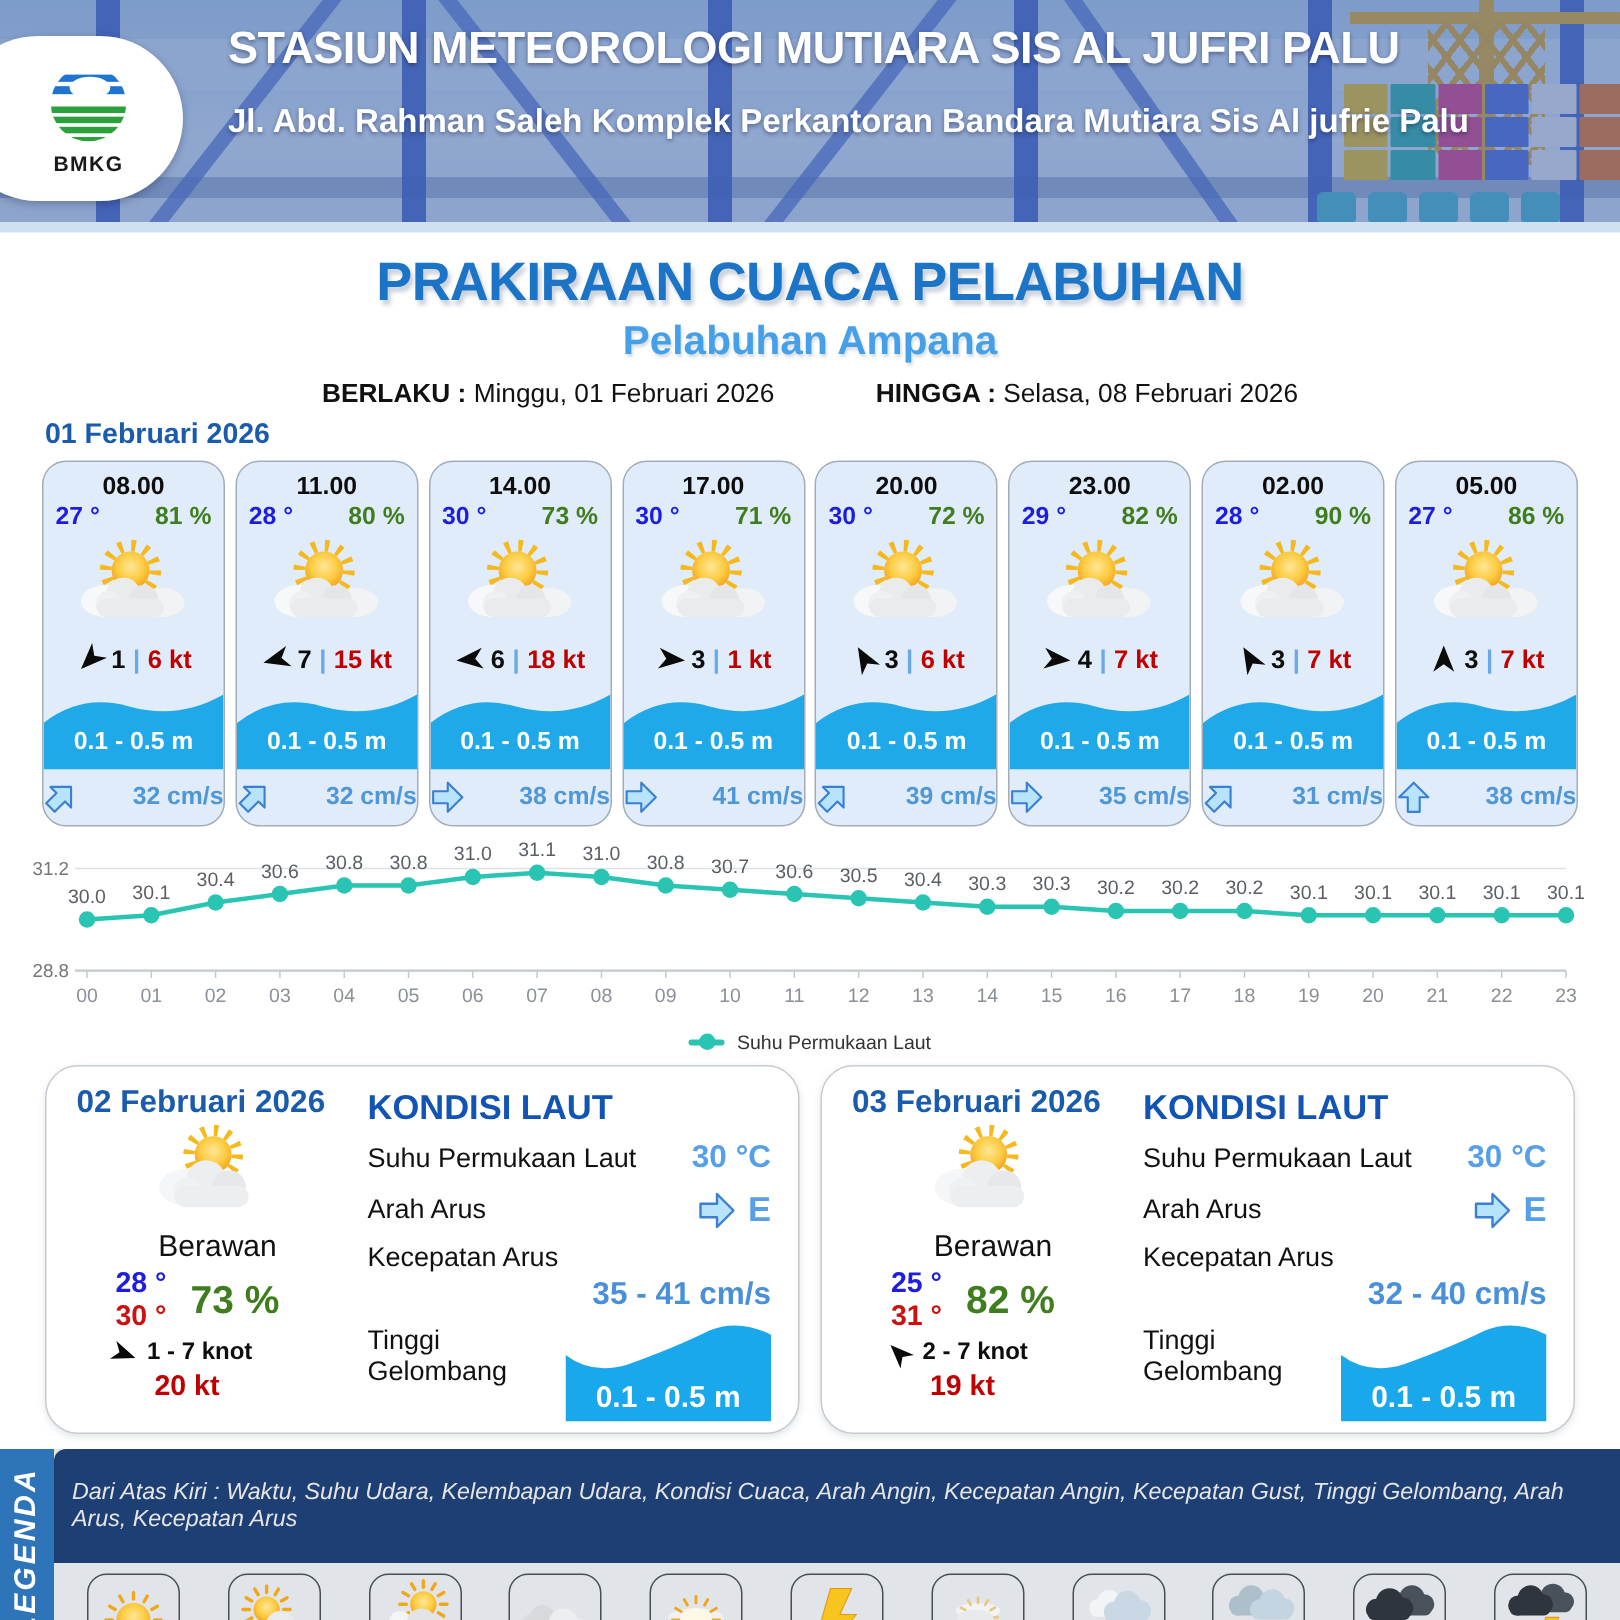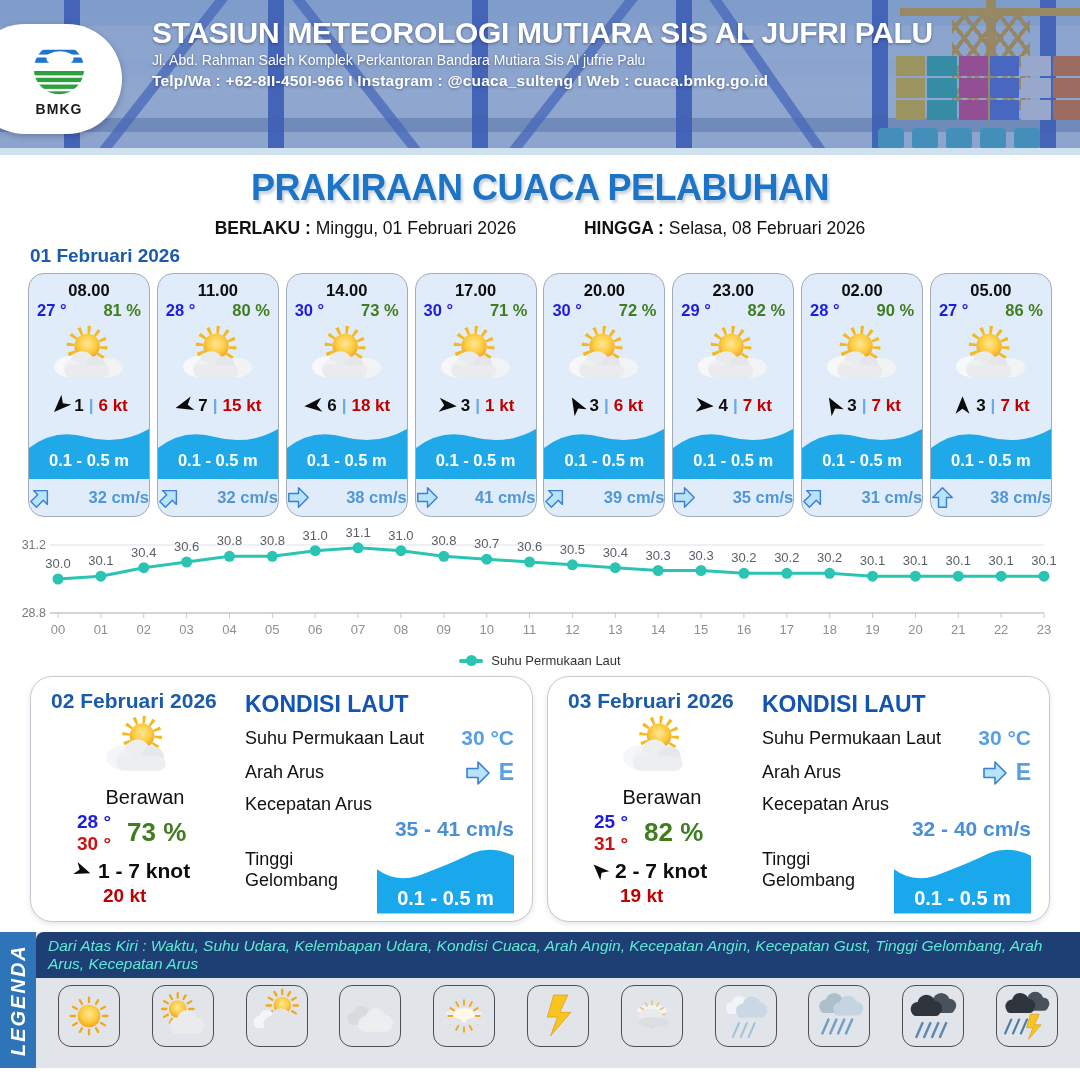--- a/index.html
+++ b/index.html
@@ -31,21 +31,21 @@
   .chairs span{width:26px;height:20px;background:#52bccb;border-radius:4px 4px 2px 2px}
   .overlay{position:absolute;inset:0;background:rgba(47,80,162,.42)}
   .logo-pill{position:absolute;left:-30px;top:24px;width:152px;height:110px;background:#fff;
     border-radius:58px;display:flex;flex-direction:column;align-items:center;justify-content:center;
     padding-left:26px;box-shadow:0 2px 6px rgba(0,0,40,.25)}
   .logo-pill .bmkg-txt{font-size:14px;font-weight:800;letter-spacing:1px;color:#1a1a1a;margin-top:1px}
   .head-text{position:absolute;left:152px;top:14px;color:#fff;line-height:1.22;
     text-shadow:0 1px 3px rgba(10,20,60,.45)}
   .ht-org{font-size:17px;font-weight:700;letter-spacing:.2px}
   .ht-station{font-size:30px;font-weight:800;letter-spacing:-.3px;margin-top:1px}
-  .ht-addr{font-size:14px;font-weight:400;margin-top:0}
+  .ht-addr{font-size:22px;font-weight:700;margin-top:16px}
   .ht-contact{font-size:15.5px;font-weight:700;margin-top:3px;letter-spacing:.2px}
 
   
   .title-sec{text-align:center;padding-top:12px}
   .main-title{font-size:36px;font-weight:800;color:#1b74c6;letter-spacing:-.5px;
     text-shadow:2px 3px 3px rgba(100,120,150,.35)}
   .sub-title{font-size:27px;font-weight:800;color:#46a0e8;margin-top:3px;
     text-shadow:1px 2px 2px rgba(120,140,160,.3)}
   .validity{margin-top:9px;font-size:17.5px;color:#111}
   .validity b{font-weight:800}
@@ -90,21 +90,21 @@
   .dc-left{width:208px;padding:12px 0 0 20px}
   .dc-date{font-size:21px;font-weight:800;color:#1a5cab}
   .dc-icon{width:100px;margin:0 auto;height:72px}
   .dc-cond{text-align:center;font-size:20px;color:#111;margin-top:1px}
   .dc-temps{display:flex;align-items:center;margin-top:2px;padding-left:26px}
   .dc-tcol{display:flex;flex-direction:column;line-height:1.15}
   .t-min{color:#1d1de0;font-size:19px;font-weight:800}
   .t-max{color:#cc1111;font-size:19px;font-weight:800}
   .dc-hum{color:#3f7d1f;font-size:26px;font-weight:800;margin-left:16px}
   .dc-wind{display:flex;align-items:center;gap:6px;margin-top:4px;padding-left:22px;
-    font-size:21px;font-weight:800;color:#0d0d0d}
+    font-size:16px;font-weight:800;color:#0d0d0d}
   .dc-gust{color:#c00000;font-size:19px;font-weight:800;padding-left:52px;margin-top:2px}
   .dc-right{flex:1;padding:12px 18px 10px 6px;display:flex;flex-direction:column}
   .kl-head{font-size:23px;font-weight:800;color:#1254b4;margin:2px 0 8px}
   .kl-row{display:flex;justify-content:space-between;align-items:center;font-size:18px;color:#111}
   .kl-r1 .kl-val{font-size:21px;font-weight:800;color:#57a0e8}
   .kl-r2{margin-top:9px}
   .kl-dirval{display:flex;align-items:center;gap:8px;font-size:23px;font-weight:800;color:#57a0e8}
   .kl-r3l{margin-top:8px;font-size:18px;color:#111}
   .kl-r3v{text-align:right;font-size:21px;font-weight:800;color:#4a90d9;margin-top:2px}
   .kl-r4{display:flex;justify-content:space-between;align-items:flex-end;margin-top:4px;flex:1}
@@ -112,21 +112,21 @@
   .wavebox{position:relative;width:152px;height:76px}
   .wavebox svg{position:absolute;inset:0}
   .wavebox span{position:absolute;width:100%;text-align:center;top:42px;color:#fff;font-size:20px;font-weight:800}
   .rot90{transform:rotate(90deg)}
 
   
   .legend-sec{display:flex;margin-top:10px;height:136px}
   .legend-side{width:36px;background:#2e74b8;color:#fff;display:flex;align-items:center;justify-content:center;
     writing-mode:vertical-rl;transform:rotate(180deg);font-size:20px;font-weight:800;font-style:italic;letter-spacing:2px}
   .legend-main{flex:1;background:#e1e5e9;display:flex;flex-direction:column}
-  .legend-note{background:#1d3f73;color:#5eead4;font-style:italic;font-size:15.5px;padding:5px 12px;border-top-left-radius:8px}
+  .legend-note{background:#1d3f73;color:#e5e5e5;font-style:italic;font-size:15.5px;padding:20px 12px;border-top-left-radius:8px}
   .legend-items{display:flex;justify-content:space-around;padding:7px 6px 0;flex:1}
   .l-item{display:flex;flex-direction:column;align-items:center;width:92px}
   .l-box{width:62px;height:62px;border:1.6px solid#4a4f55;border-radius:13px;display:flex;align-items:center;justify-content:center;background:transparent}
 </style>
 </head>
 <body>
 
 <svg width="0" height="0" style="position:absolute">
   <defs>
     <radialGradient id="sgrad" cx="50%" cy="40%" r="65%">
@@ -201,26 +201,26 @@
           <rect x="5" y="37" width="50" height="4.5" fill="#2ba03c"></rect>
           <rect x="9" y="44" width="42" height="4.5" fill="#2ba03c"></rect>
           <rect x="15" y="51" width="30" height="4" fill="#2ba03c"></rect>
         </g>
       </svg>
       <div class="bmkg-txt">BMKG</div>
     </div>
     <div class="head-text">
       <div class="ht-station">STASIUN METEOROLOGI MUTIARA SIS AL JUFRI PALU</div>
       <div class="ht-addr">Jl. Abd. Rahman Saleh Komplek Perkantoran Bandara Mutiara Sis Al jufrie Palu</div>
-      <div class="ht-contact">Telp/Wa : +62-8II-450I-966  I  Instagram : @cuaca_sulteng  I  Web : cuaca.bmkg.go.id</div>
     </div>
   </header>
 
   <section class="title-sec">
     <div class="main-title">PRAKIRAAN CUACA PELABUHAN</div>
+    <div class="sub-title">Pelabuhan Ampana</div>
     <div class="validity">
       <b>BERLAKU :</b>
       <span>Minggu, 01 Februari 2026</span>
       <span class="gap"></span>
       <b>HINGGA :</b>
       <span>Selasa, 08 Februari 2026</span>
     </div>
   </section>
 
   <div class="date-label">01 Februari 2026</div>

